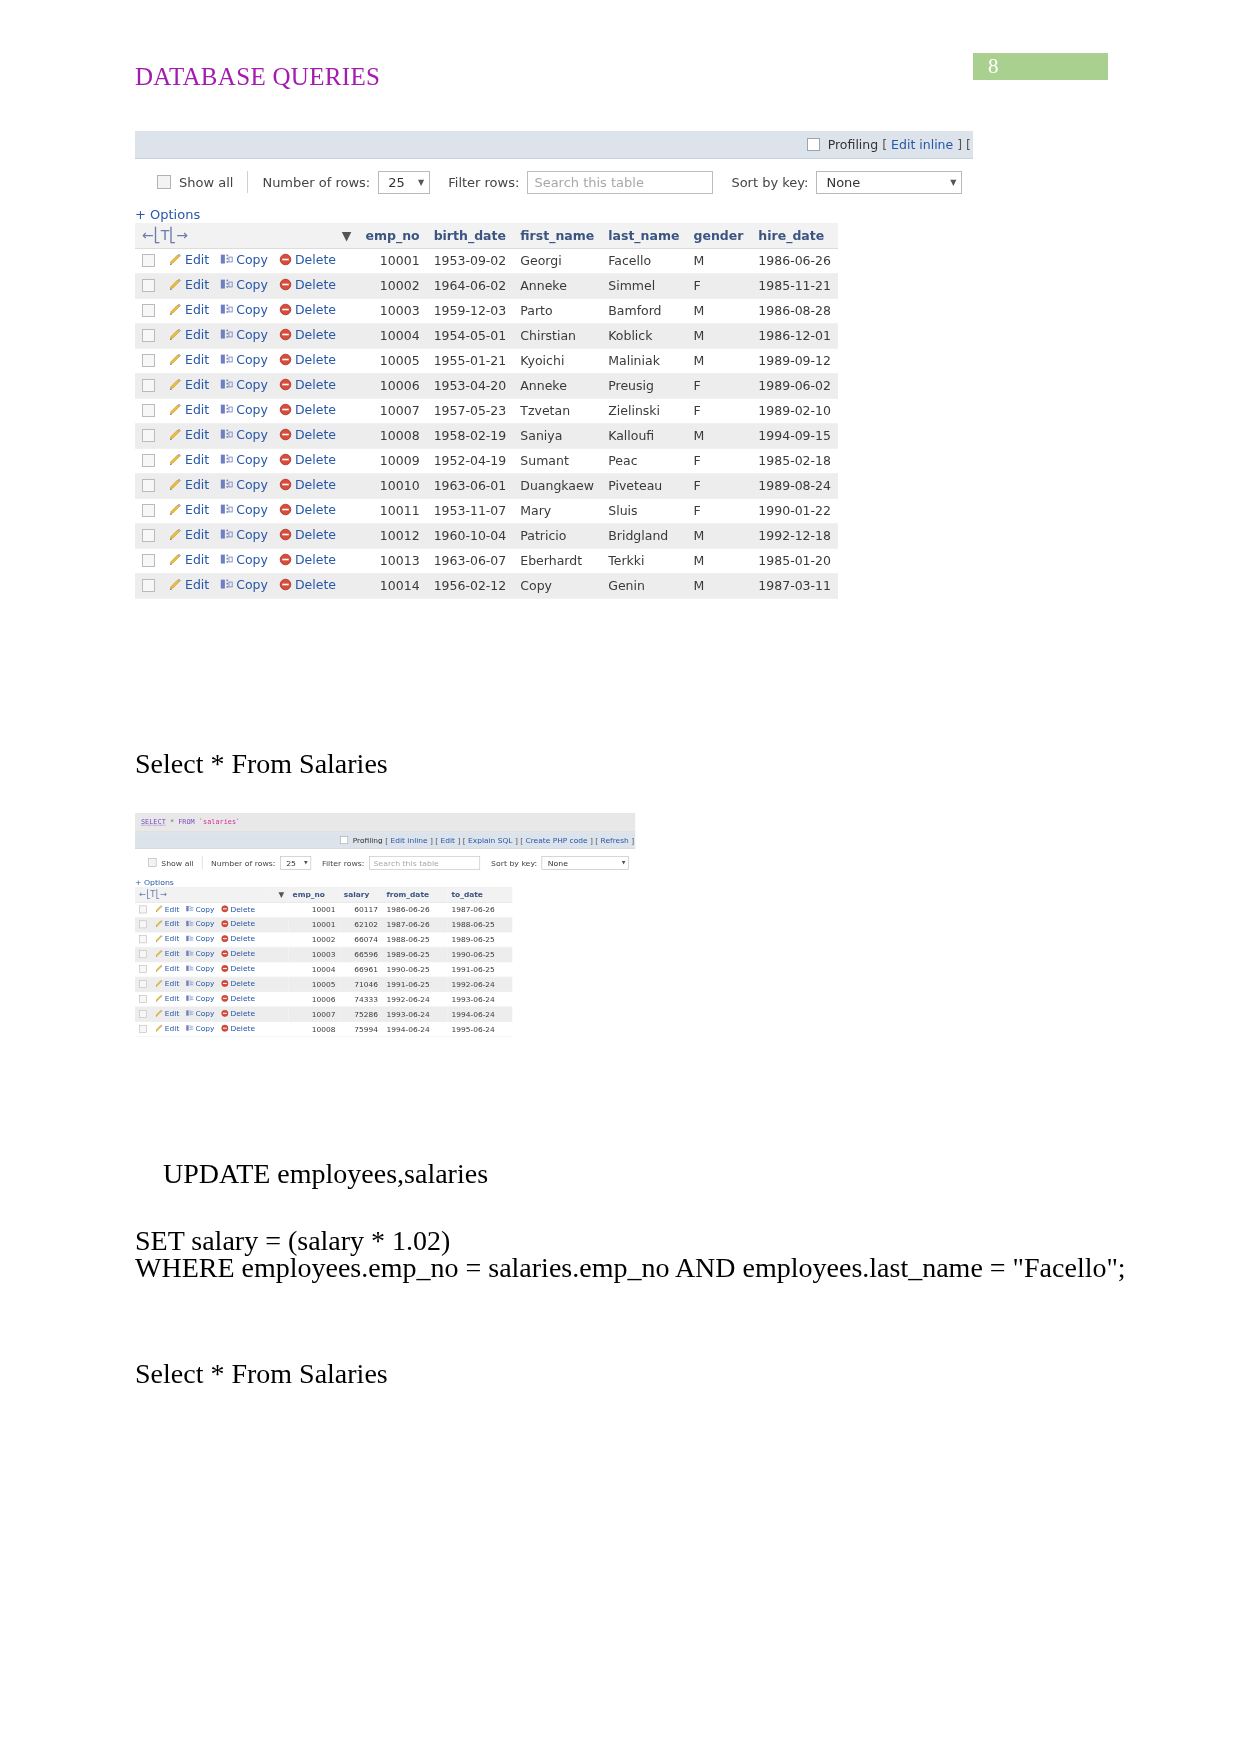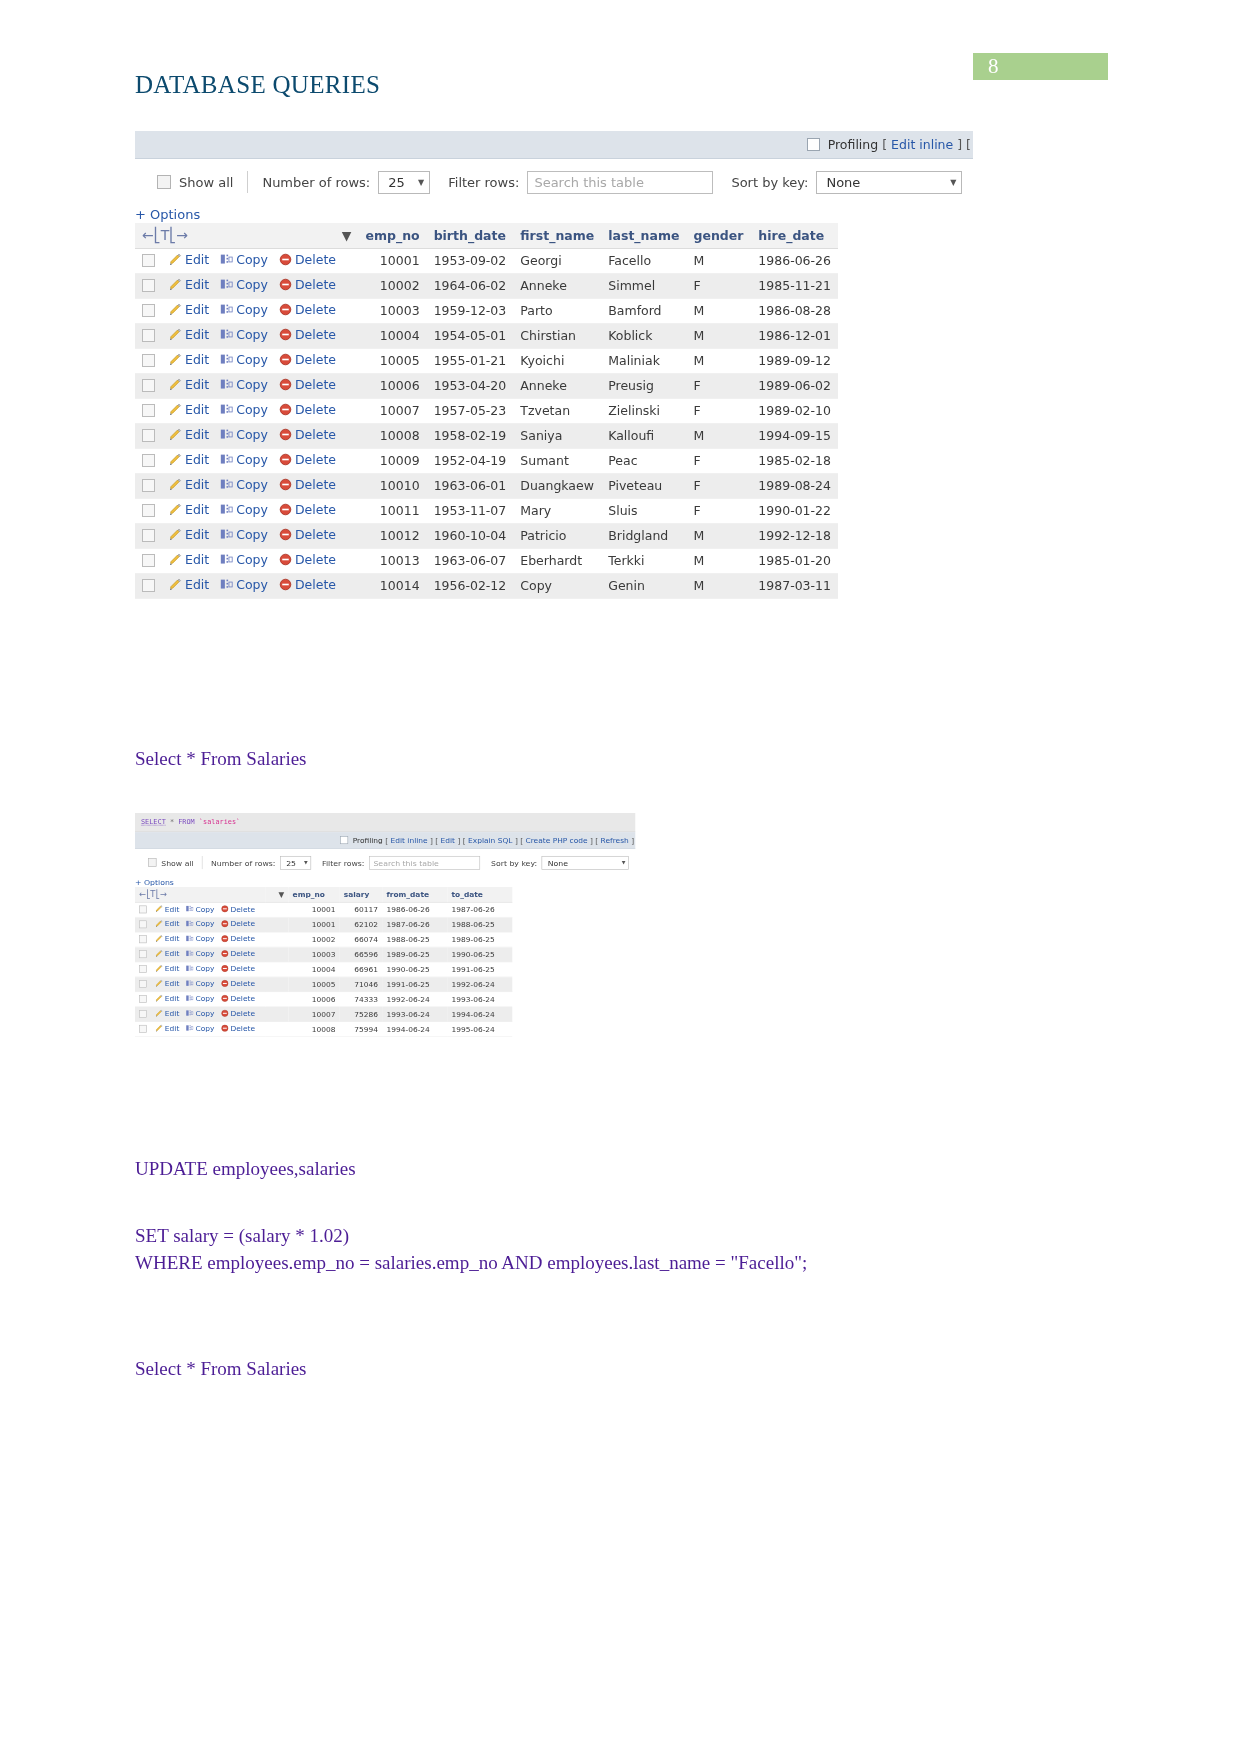--- a/index.html
+++ b/index.html
@@ -18,28 +18,28 @@
     width:135px; height:27px;
     background:#a9d08e;
     color:#ffffff;
     font-family:"Liberation Serif", serif;
     font-size:21px;
     line-height:27px;
     padding-left:15px;
     box-sizing:border-box;
   }
   .doc-title{
-    position:absolute; top:71px; left:135px;
-    font-size:25px; color:#0c4a6e; letter-spacing:.3px;
+    position:absolute; top:63px; left:135px;
+    font-size:25px; color:#a21caf; letter-spacing:.3px;
     font-family:"Liberation Serif", serif;
   }
 
   .body-line{
     position:absolute; left:135px;
-    font-size:19px; color:#4c1d95;
+    font-size:28px; color:#000000;
     font-family:"Liberation Serif", serif;
   }
 
   
   .pma{
     position:absolute;
     background:#fff;
     font-family:"DejaVu Sans", sans-serif;
     color:#333;
   }
@@ -789,16 +789,16 @@
               </svg></span><a class="alink" href="#">Delete</a></td>
           <td class="emp">10008</td>
           <td class="num">75994</td>
           <td>1994-06-24</td>
           <td>1995-06-24</td>
         </tr>
       </tbody>
   </table>
 </div>
 
-<div class="body-line" style="top:1158px;">UPDATE employees,salaries</div>
+<div class="body-line" style="top:1158px;margin-left:28px;">UPDATE employees,salaries</div>
 <div class="body-line" style="top:1225px;font-family:Liberation Serif, serif;">SET salary = (salary * 1.02)</div>
 <div class="body-line" style="top:1252px;">WHERE employees.emp_no = salaries.emp_no AND employees.last_name = "Facello";</div>
 <div class="body-line" style="top:1358px;">Select * From Salaries</div>
 
 </body></html>

